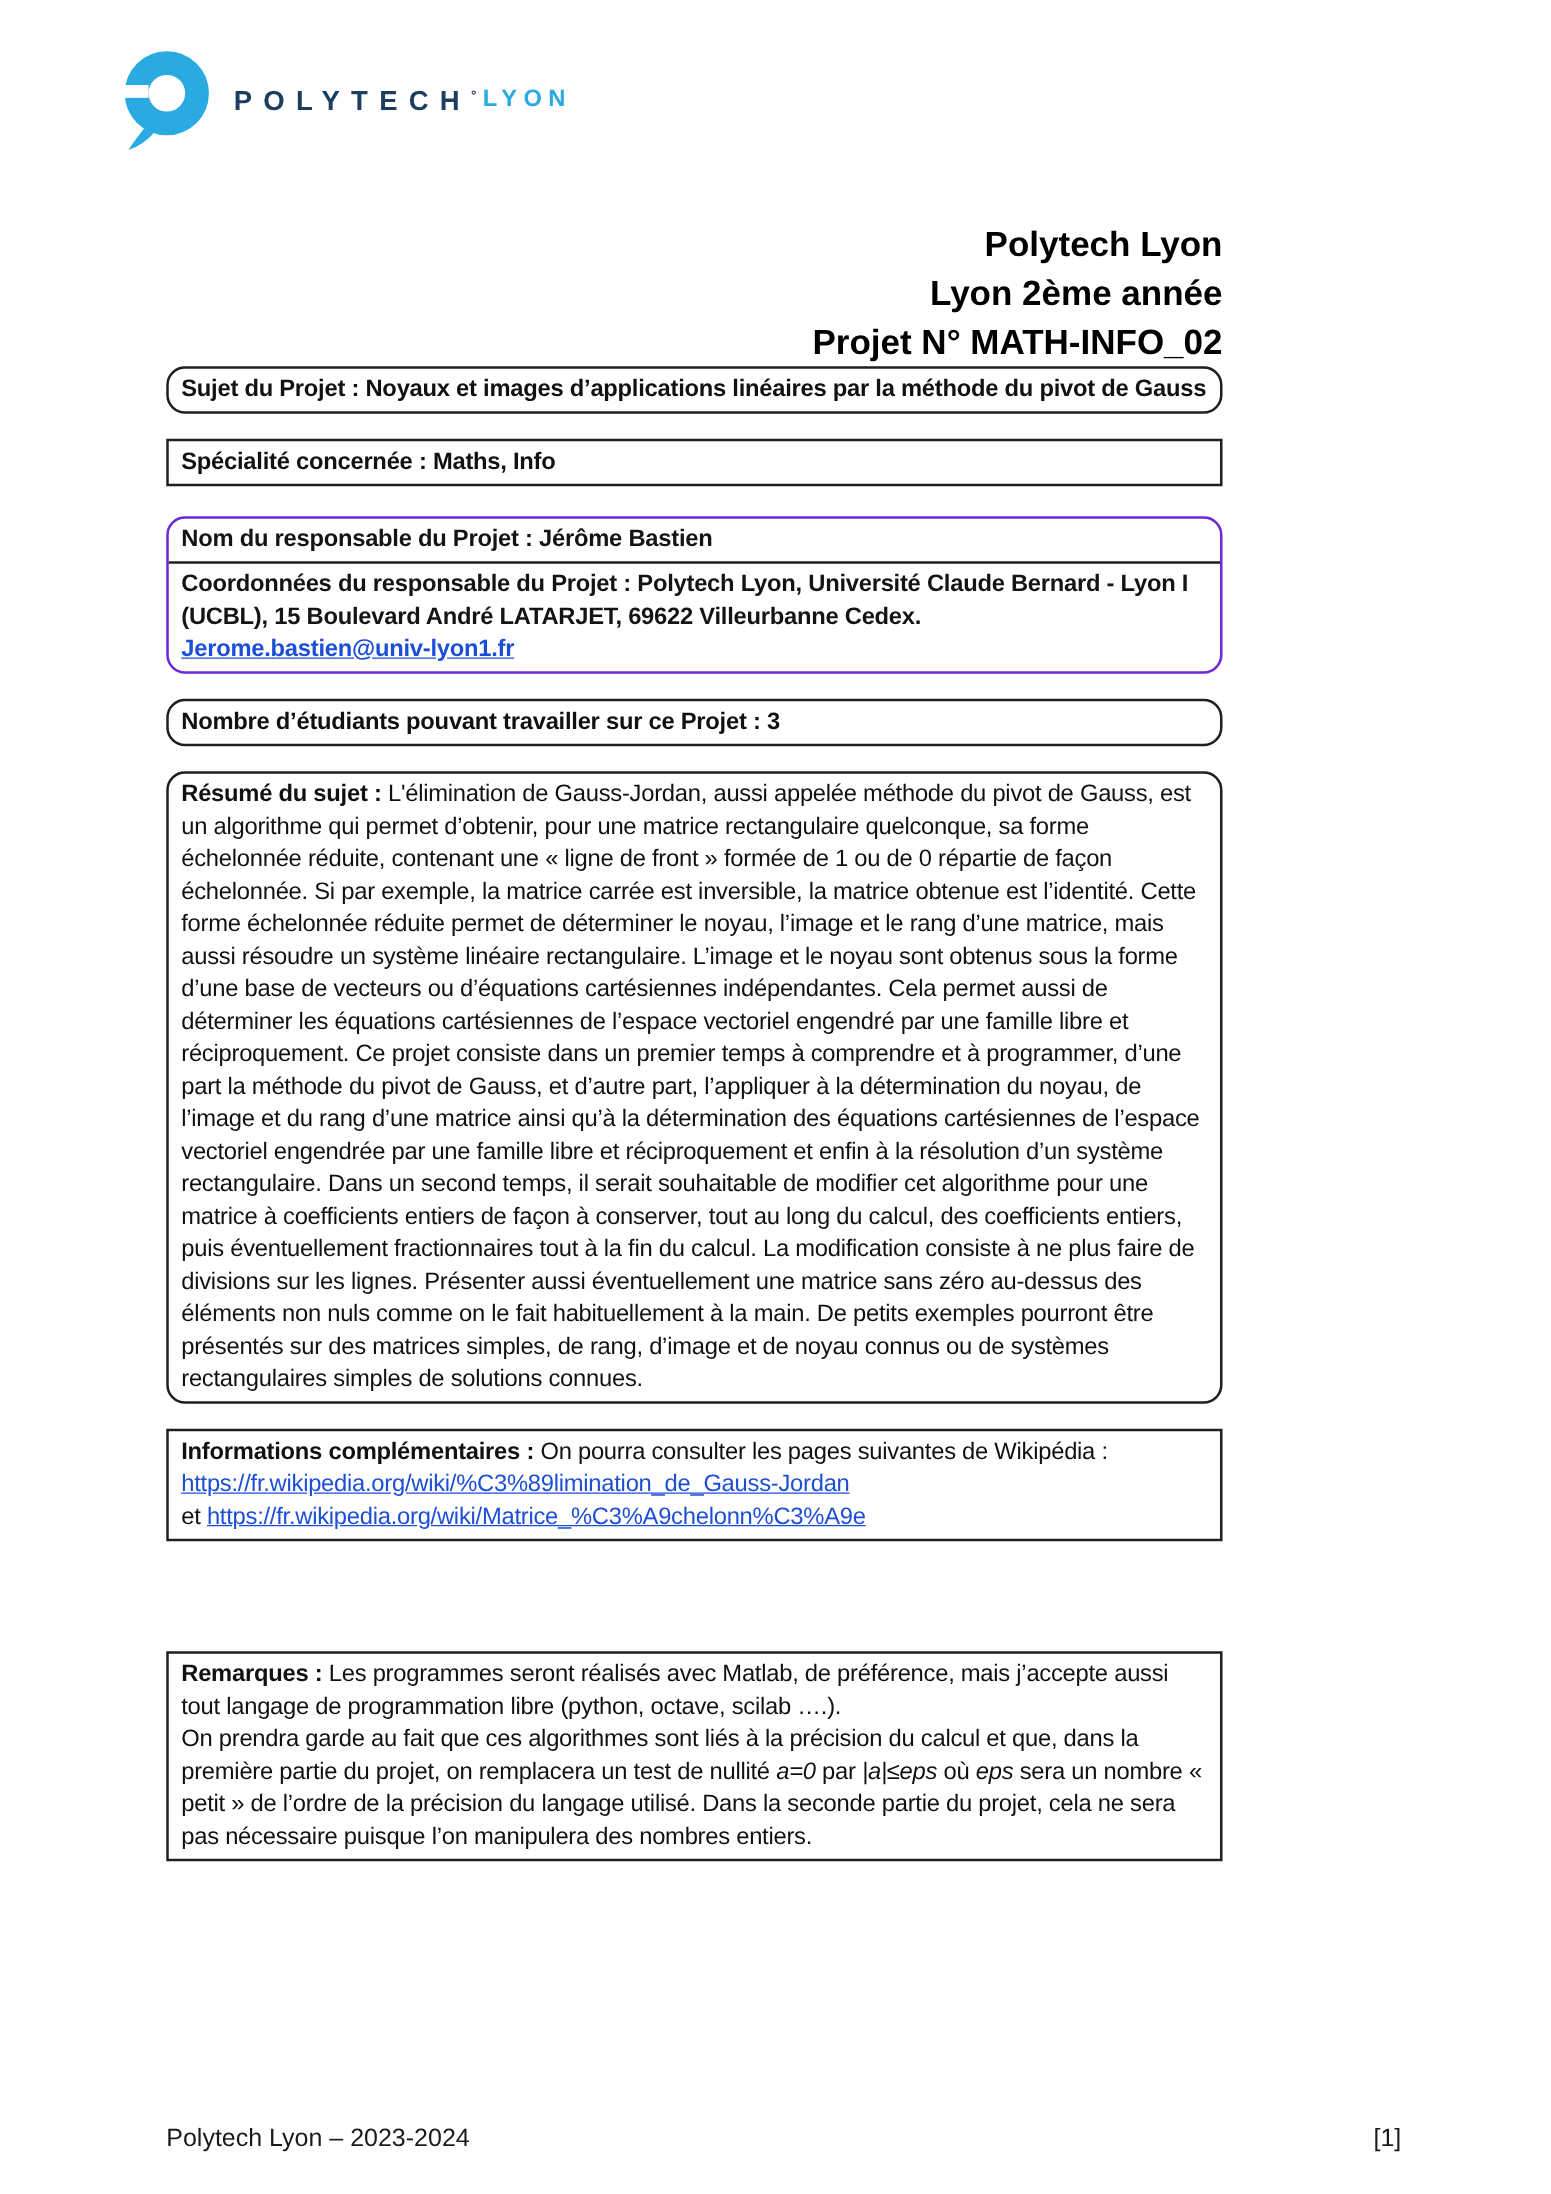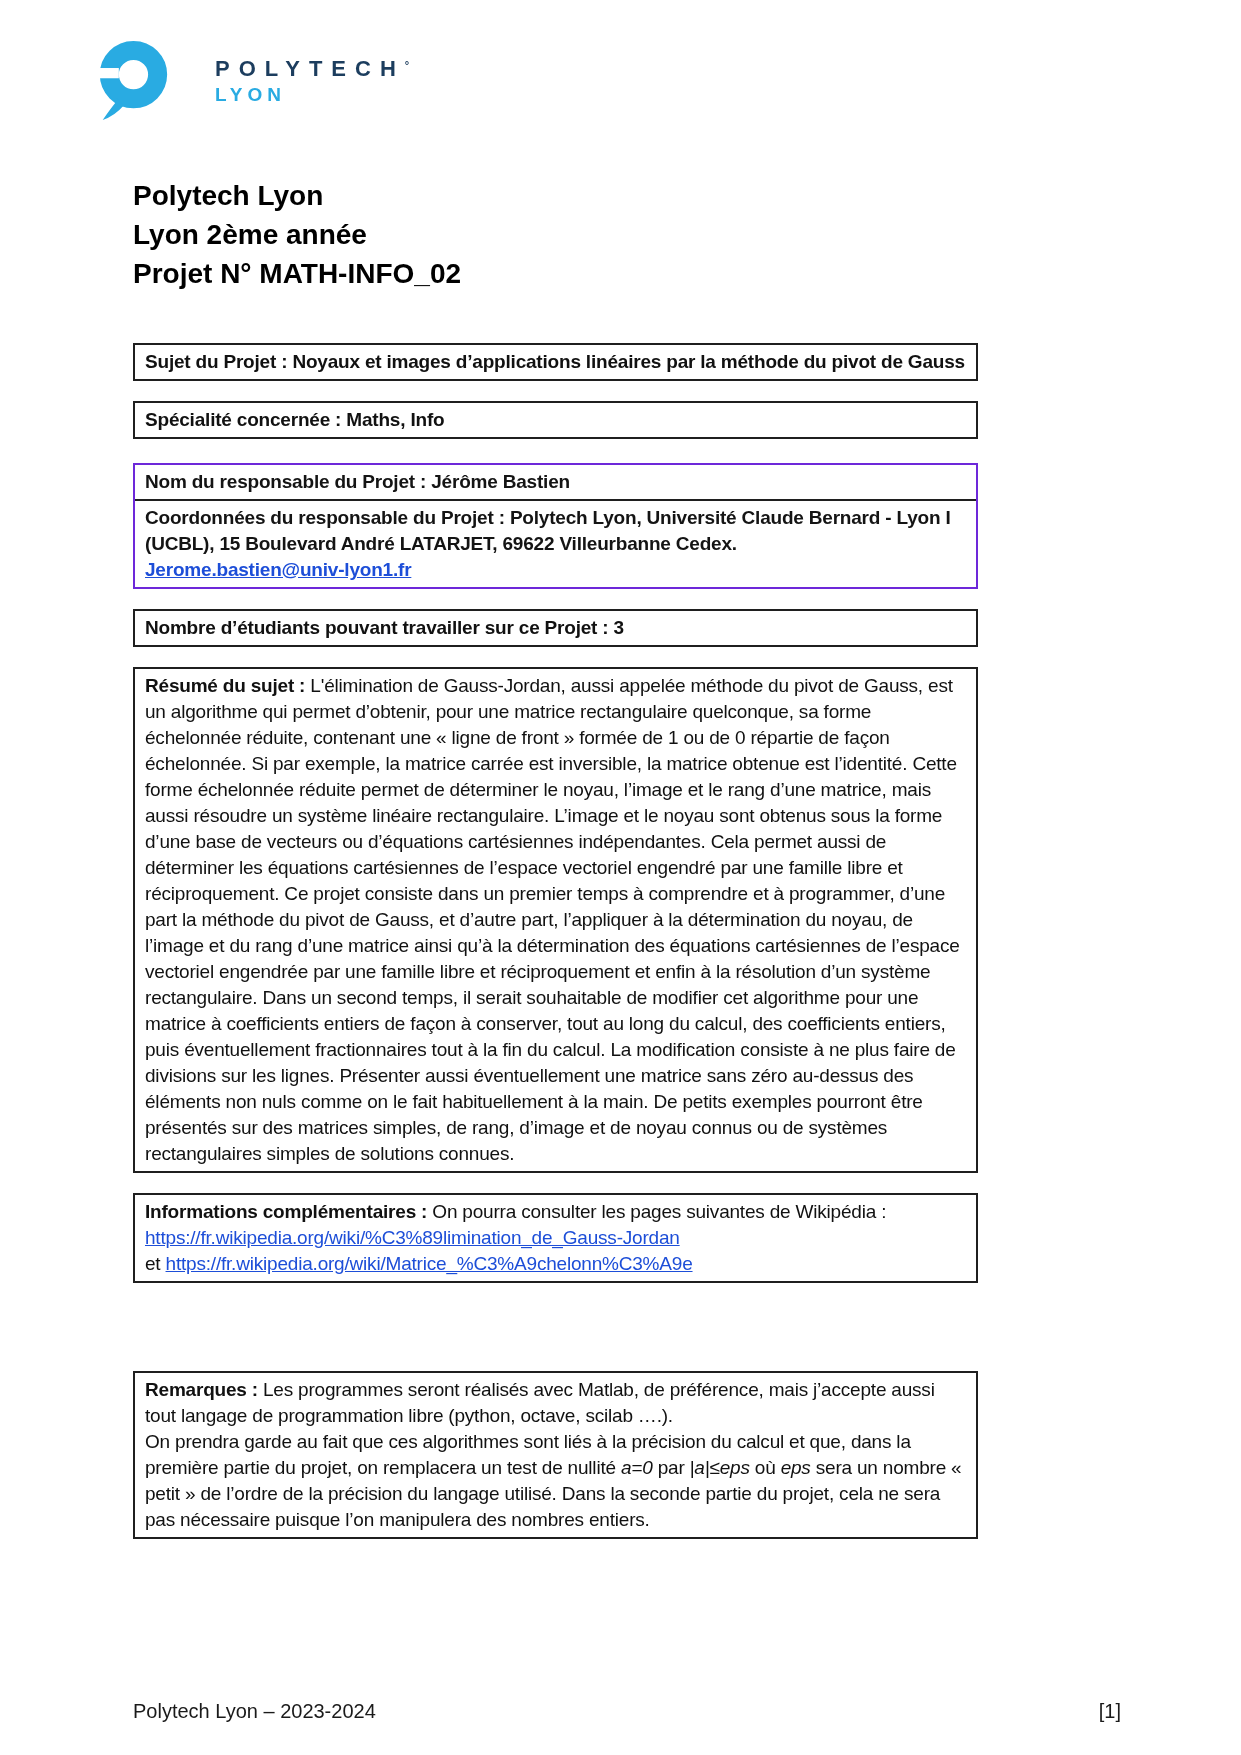--- a/index.html
+++ b/index.html
@@ -8,49 +8,49 @@
   body {
     width: 1241px; height: 1755px;
     position: relative;
     font-family: "Liberation Sans", "DejaVu Sans", sans-serif;
     color: #141414;
   }
 
   
   .logo { position: absolute; left: 95px; top: 38px; display: flex; align-items: center; gap: 18px; }
   .logo-icon { width: 74px; height: 82px; }
-  .logo-text { display: flex; flex-direction: column; gap: 5px; padding-top: 4px; margin-left: 28px; }
+  .logo-text { display: flex; gap: 5px; padding-top: 4px; }
   .logo-brand {
     font-weight: 700; font-size: 22px; letter-spacing: 9px;
     color: #1c3d5e; line-height: 22px; white-space: nowrap;
   }
   .logo-reg { font-size: 11px; vertical-align: top; letter-spacing: 0; position: relative; top: -4px; }
   .logo-city {
     font-weight: 700; font-size: 19px; letter-spacing: 5px;
     color: #29abe2; line-height: 19px;
   }
 
   
   .content { position: absolute; left: 133px; top: 176px; width: 845px; }
 
-  .doc-title { text-align: left; font-size: 28px; font-weight: 700; line-height: 39px; color: #000; margin-bottom: 50px; }
+  .doc-title { text-align: right; font-size: 28px; font-weight: 700; line-height: 39px; color: #000; }
   .doc-title .tline { display: block; }
 
   .box {
     border: 2px solid #1f1f1f;
     padding: 4px 10px;
     font-size: 19px; line-height: 26px;
     letter-spacing: -0.2px;
     color: #111;
   }
   .box p { margin: 0; }
   .bold { font-weight: 700; }
 
   .mb-sm { margin-bottom: 24px; }
-  .mb-md { margin-bottom: 20px; }
+  .mb-md { margin-bottom: 20px; border-radius: 15px; }
 
   .split-box { border: 2px solid #6d28d9; padding: 0; }
   .split-box .cell { padding: 4px 10px; font-size: 19px; line-height: 26px; letter-spacing: -0.2px; }
   .split-box .cell + .cell { border-top: 2px solid #1f1f1f; }
 
   a.link, .email-link {
     color: #1d4ed8; text-decoration: underline; cursor: pointer;
   }
   .email-link { font-weight: 700; display: inline-block; }
   .link-line { display: block; }

